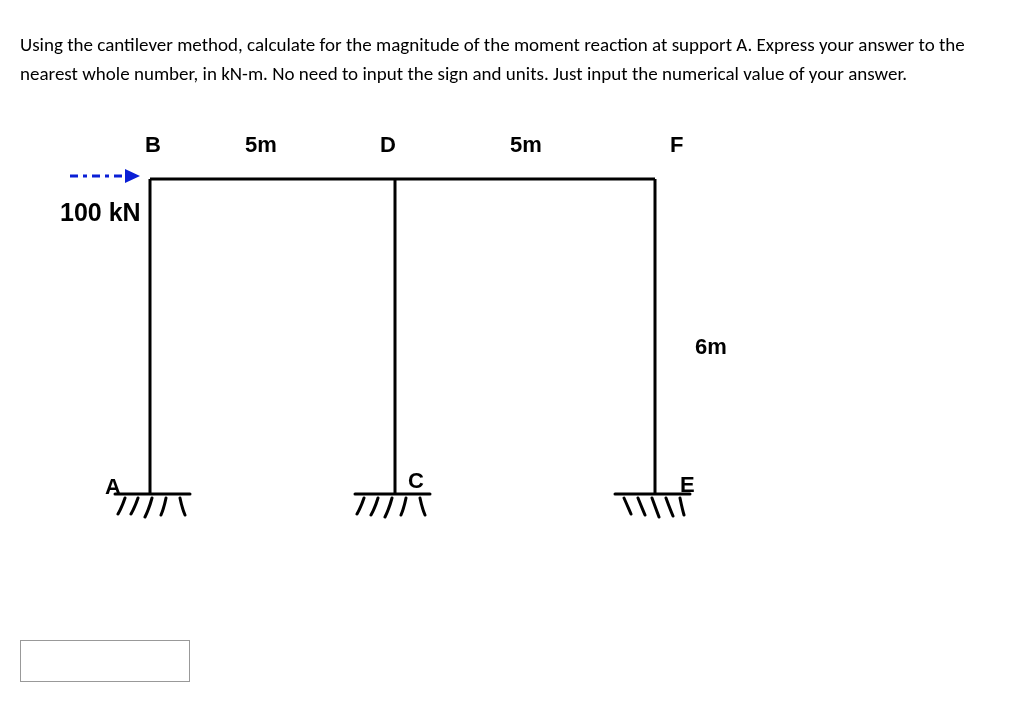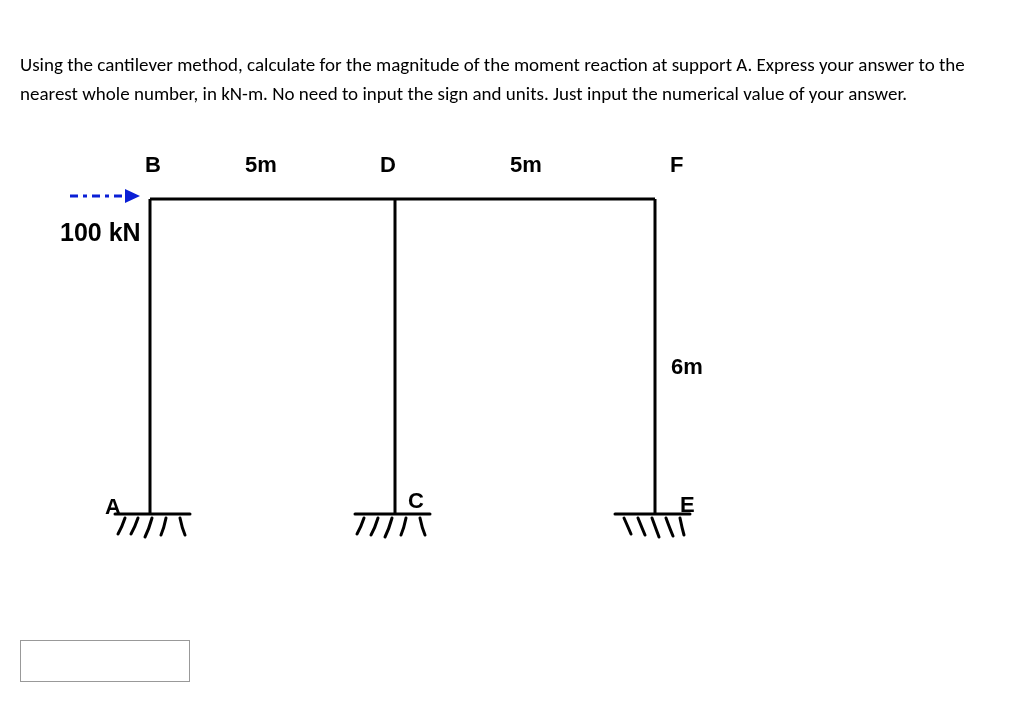--- a/index.html
+++ b/index.html
@@ -9,21 +9,20 @@
       color: #000;
       width: 1013px;
       height: 707px;
       position: relative;
       padding: 30px 20px;
     }
     .question-text {
       font-size: 19px;
       line-height: 1.55;
       margin-bottom: 25px;
-      margin-top: 20px;
     }
     .diagram {
       position: relative;
       width: 700px;
       height: 440px;
       margin-left: 10px;
     }
     .label {
       position: absolute;
       font-family: Arial, sans-serif;
@@ -108,20 +107,20 @@
   </svg>
 
   <div class="label" style="left:115px; top:18px;">B</div>
   <div class="label label-light" style="left:215px; top:18px;">5m</div>
   <div class="label" style="left:350px; top:18px;">D</div>
   <div class="label label-light" style="left:480px; top:18px;">5m</div>
   <div class="label label-light" style="left:640px; top:18px;">F</div>
 
   <div class="label" style="left:30px; top:84px; font-size:25px;">100 kN</div>
 
-  <div class="label label-light" style="left:641px; top:220px;text-align:right;">6m</div>
+  <div class="label label-light" style="left:665px; top:220px;text-align:right;">6m</div>
 
   <div class="label label-light" style="left:75px; top:360px;">A</div>
   <div class="label label-light" style="left:378px; top:354px;">C</div>
   <div class="label label-light" style="left:650px; top:358px;">E</div>
 </div>
 
 <input type="text" class="answer-input" value="" style="">
 
 </body></html>

